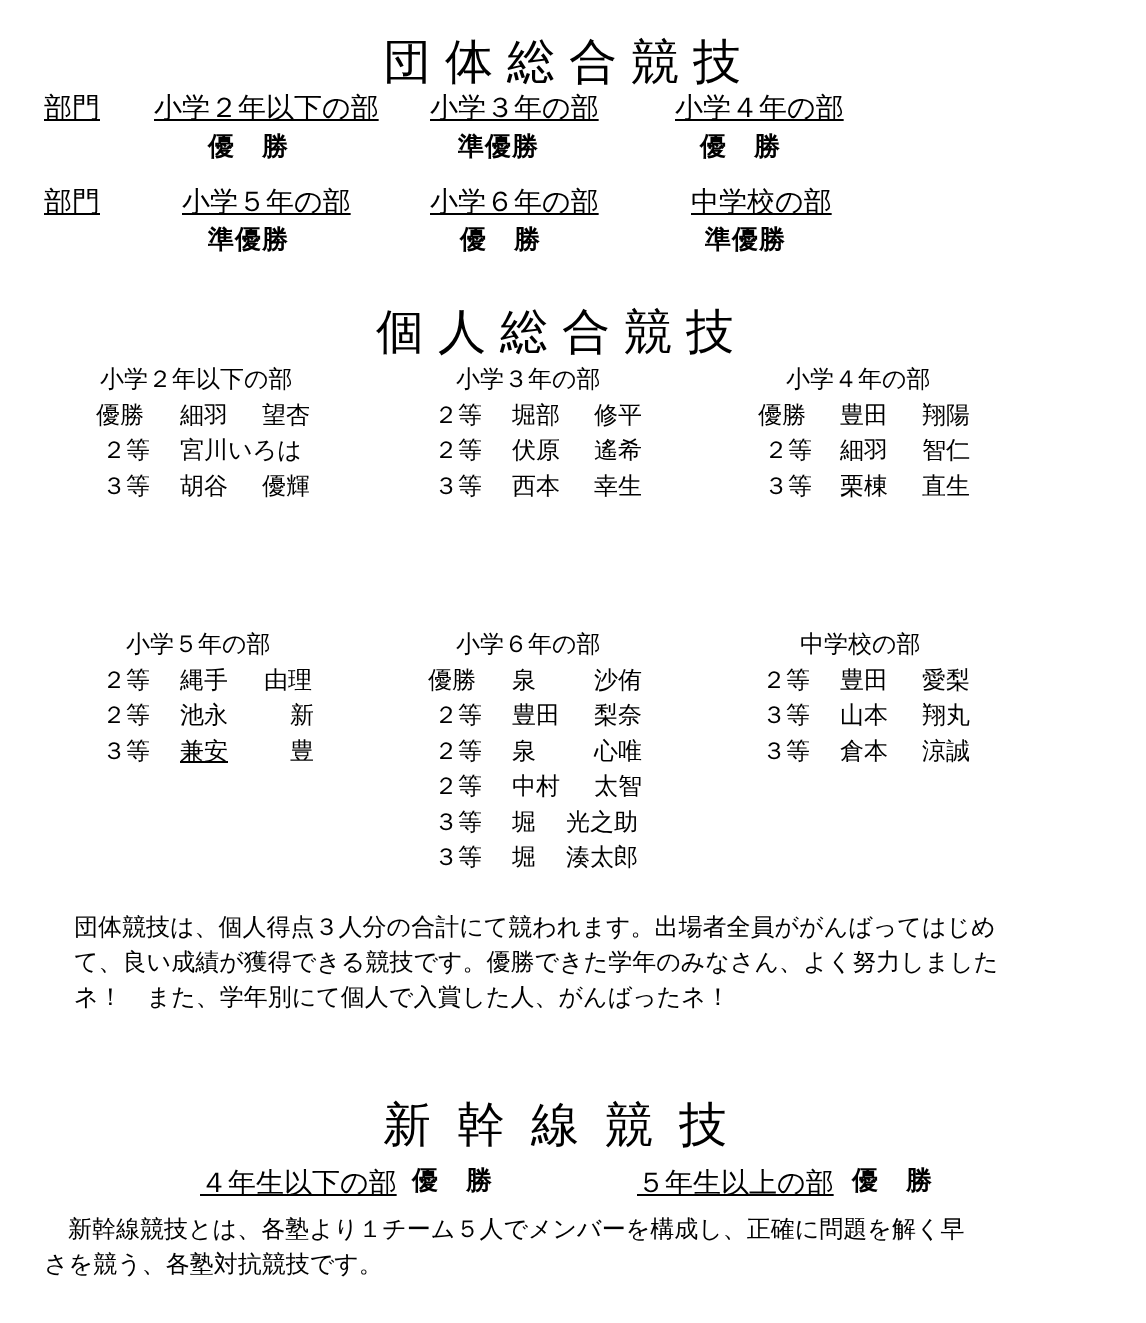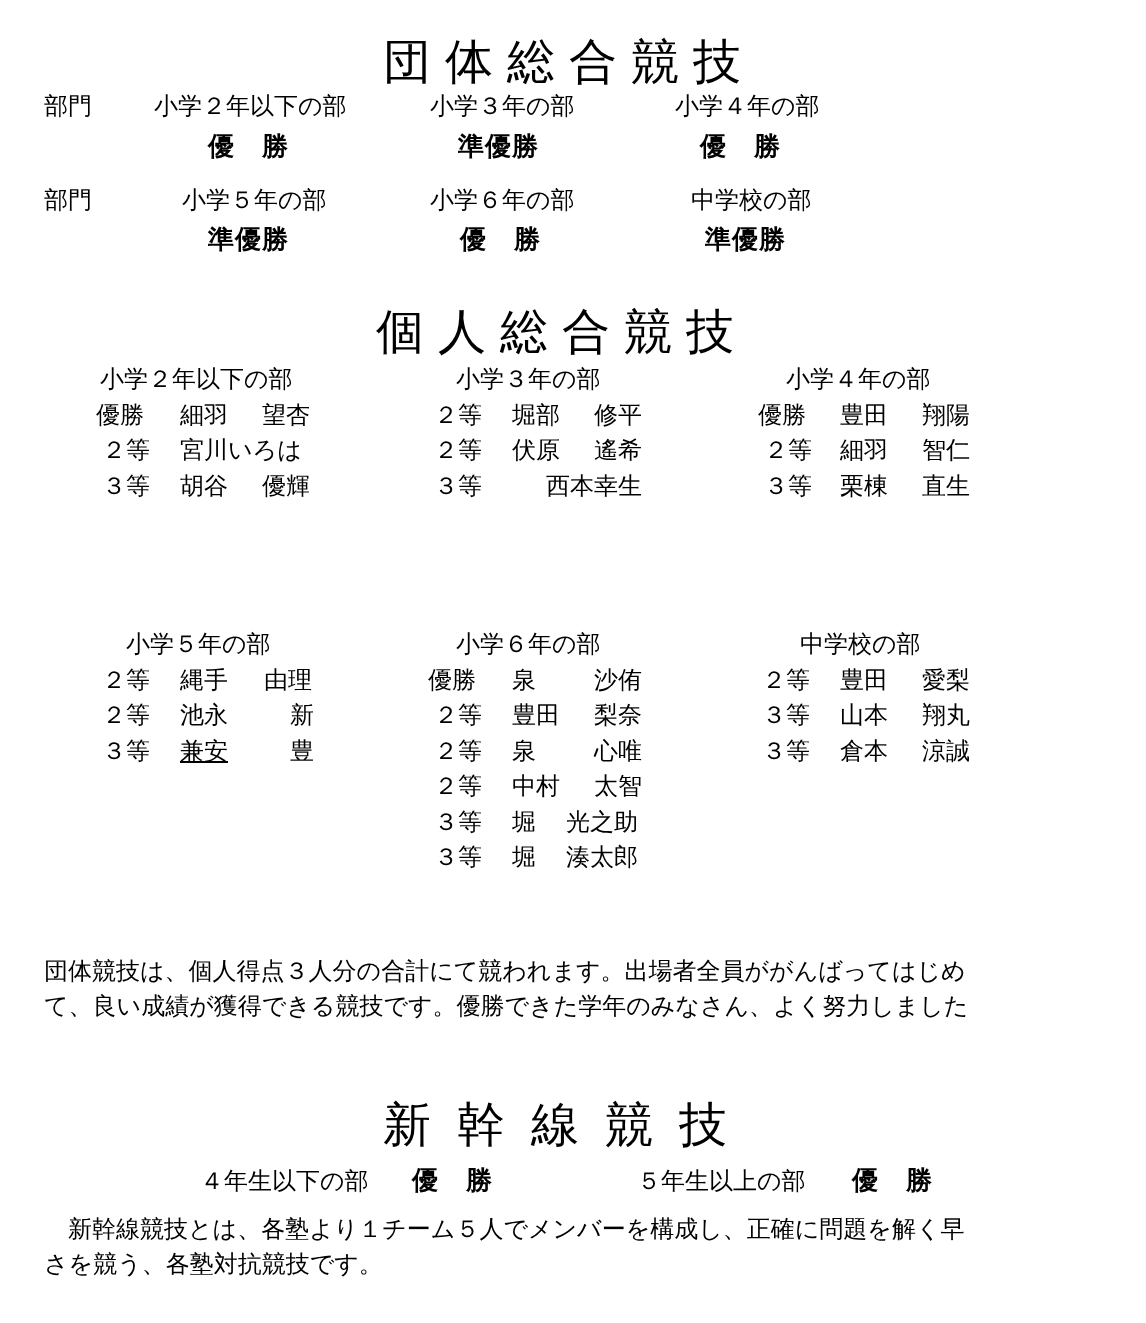--- a/index.html
+++ b/index.html
@@ -6,21 +6,21 @@
   body {
     width: 1146px; height: 1323px; position: relative; overflow: hidden;
     font-family: "DejaVu Serif", "Liberation Serif", serif;
     color: #000;
   }
   .abs { position: absolute; white-space: nowrap; }
   .title {
     font-size: 48px; letter-spacing: 14px; font-weight: normal;
     line-height: 1;
   }
-  .label { font-size: 24px; line-height: 1; }
+  .label { font-size: 28px; line-height: 1; text-decoration: underline; }
   .result { font-size: 26px; font-weight: bold; line-height: 1; letter-spacing: 1px; }
   .col { position: absolute; font-size: 24px; line-height: 35.5px; }
   .col .head { text-align: center; }
   .row { display: flex; white-space: nowrap; }
   .para { position: absolute; left: 44px; width: 1060px; font-size: 24px; line-height: 35px; }
 </style>
 </head>
 <body>
 
 <div class="abs title" style="left:383px; top:37px;">団体総合競技</div>
@@ -69,21 +69,21 @@
       <span style="width:82px;">堀部</span>
       <span>修平</span>
     </div>
   <div class="row">
       <span style="width:82px; padding-left:4px; box-sizing:border-box;">２等</span>
       <span style="width:82px;">伏原</span>
       <span>遙希</span>
     </div>
   <div class="row">
       <span style="width:82px; padding-left:4px; box-sizing:border-box;">３等</span>
-      <span style="width:82px;text-align:right;">西本</span>
+      <span style="width:82px;">西本</span>
       <span>幸生</span>
     </div>
 </div>
 
 <div class="col" style="left:758px; top:362px; width:230px;">
   <div class="head" style="text-align:left; padding-left:28px;">小学４年の部</div>
   <div class="row">
       <span style="width:82px;">優勝</span>
       <span style="width:82px;">豊田</span>
       <span>翔陽</span>
@@ -165,23 +165,24 @@
       <span style="width:82px;">山本</span>
       <span>翔丸</span>
     </div>
   <div class="row">
       <span style="width:78px;">３等</span>
       <span style="width:82px;">倉本</span>
       <span>涼誠</span>
     </div>
 </div>
 
-<div class="para" style="top:954px;">
+<div class="para" style="top:910px;margin-left:30px;">
   <div>団体競技は、個人得点３人分の合計にて競われます。出場者全員ががんばってはじめ</div>
   <div>て、良い成績が獲得できる競技です。優勝できた学年のみなさん、よく努力しました</div>
+  <div>ネ！　また、学年別にて個人で入賞した人、がんばったネ！</div>
 </div>
 
 <div class="abs title" style="left:383px; top:1100px; letter-spacing:26px;">新幹線競技</div>
 
 <div class="abs label" style="left:200px; top:1169px;">４年生以下の部</div>
 <div class="abs result" style="left:412px; top:1167px;">優　勝</div>
 <div class="abs label" style="left:637px; top:1169px;">５年生以上の部</div>
 <div class="abs result" style="left:852px; top:1167px;">優　勝</div>
 
 <div class="para" style="top:1212px;">

